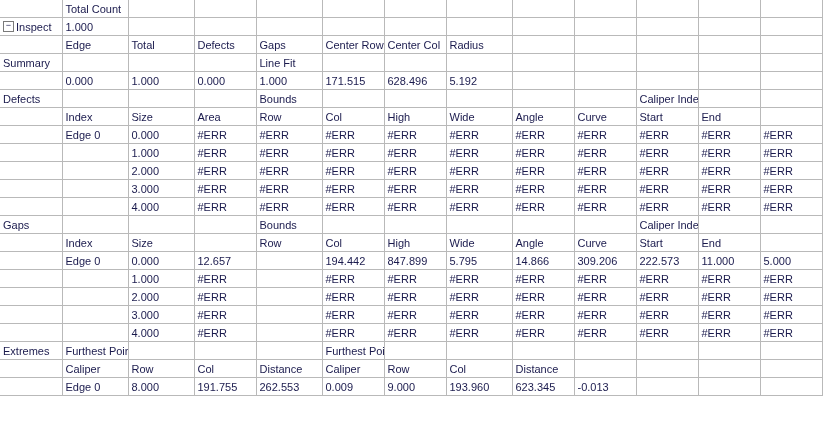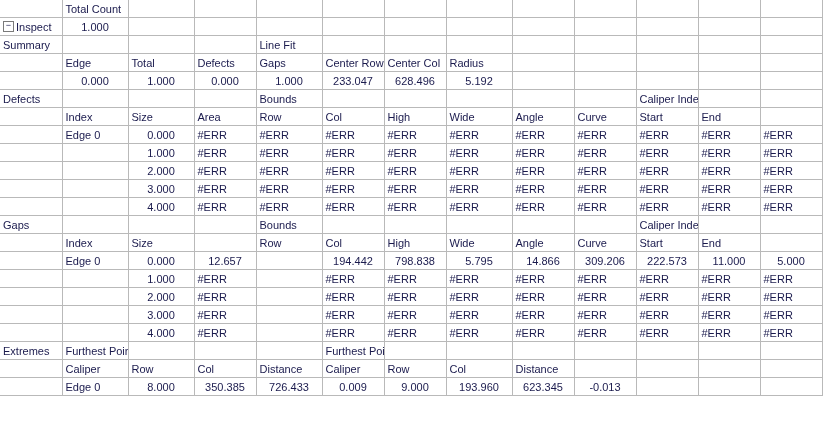--- a/index.html
+++ b/index.html
@@ -24,21 +24,21 @@
     border-right: 1px solid #b9b9b9;
     border-bottom: 1px solid #b9b9b9;
     height: 17px;
     padding: 0 3px;
     overflow: hidden;
     white-space: nowrap;
     color: #1a1a4d;
     font-size: 11px;
     vertical-align: middle;
   }
-  td.num { text-align: center; }
+  td.num { text-align: left; }
   td.txt { text-align: left; }
   .expander {
     display: inline-block;
     width: 9px;
     height: 9px;
     border: 1px solid #7a7a7a;
     background: #ffffff;
     position: relative;
     margin-right: 2px;
     vertical-align: middle;
@@ -103,56 +103,56 @@
         <td class="txt"><span></span></td>
         <td class="txt"><span></span></td>
         <td class="txt"><span></span></td>
         <td class="txt"><span></span></td>
         <td class="txt"><span></span></td>
         <td class="txt"><span></span></td>
         <td class="txt"><span></span></td>
         <td class="txt"><span></span></td>
       </tr>
       <tr>
-        <td class="txt"><span>Summary</span></td>
-        <td class="txt"><span></span></td>
-        <td class="txt"><span></span></td>
-        <td class="txt"><span></span></td>
-        <td class="txt"><span>Line Fit</span></td>
-        <td class="txt"><span></span></td>
-        <td class="txt"><span></span></td>
-        <td class="txt"><span></span></td>
-        <td class="txt"><span></span></td>
-        <td class="txt"><span></span></td>
-        <td class="txt"><span></span></td>
-        <td class="txt"><span></span></td>
-        <td class="txt"><span></span></td>
-      </tr>
-      <tr>
         <td class="txt"><span></span></td>
         <td class="txt"><span>Edge</span></td>
         <td class="txt"><span>Total</span></td>
         <td class="txt"><span>Defects</span></td>
         <td class="txt"><span>Gaps</span></td>
         <td class="txt"><span>Center Row</span></td>
         <td class="txt"><span>Center Col</span></td>
         <td class="txt"><span>Radius</span></td>
         <td class="txt"><span></span></td>
         <td class="txt"><span></span></td>
         <td class="txt"><span></span></td>
         <td class="txt"><span></span></td>
         <td class="txt"><span></span></td>
       </tr>
       <tr>
+        <td class="txt"><span>Summary</span></td>
+        <td class="txt"><span></span></td>
+        <td class="txt"><span></span></td>
+        <td class="txt"><span></span></td>
+        <td class="txt"><span>Line Fit</span></td>
+        <td class="txt"><span></span></td>
+        <td class="txt"><span></span></td>
+        <td class="txt"><span></span></td>
+        <td class="txt"><span></span></td>
+        <td class="txt"><span></span></td>
+        <td class="txt"><span></span></td>
+        <td class="txt"><span></span></td>
+        <td class="txt"><span></span></td>
+      </tr>
+      <tr>
         <td class="txt"><span></span></td>
         <td class="num"><span>0.000</span></td>
         <td class="num"><span>1.000</span></td>
         <td class="num"><span>0.000</span></td>
         <td class="num"><span>1.000</span></td>
-        <td class="num"><span>233.047</span></td>
+        <td class="num"><span>171.515</span></td>
         <td class="num"><span>628.496</span></td>
         <td class="num"><span>5.192</span></td>
         <td class="txt"><span></span></td>
         <td class="txt"><span></span></td>
         <td class="txt"><span></span></td>
         <td class="txt"><span></span></td>
         <td class="txt"><span></span></td>
       </tr>
       <tr>
         <td class="txt"><span>Defects</span></td>
@@ -289,21 +289,21 @@
         <td class="txt"><span>End</span></td>
         <td class="txt"><span></span></td>
       </tr>
       <tr>
         <td class="txt"><span></span></td>
         <td class="txt"><span>Edge 0</span></td>
         <td class="num"><span>0.000</span></td>
         <td class="num"><span>12.657</span></td>
         <td class="txt"><span></span></td>
         <td class="num"><span>194.442</span></td>
-        <td class="num"><span>798.838</span></td>
+        <td class="num"><span>847.899</span></td>
         <td class="num"><span>5.795</span></td>
         <td class="num"><span>14.866</span></td>
         <td class="num"><span>309.206</span></td>
         <td class="num"><span>222.573</span></td>
         <td class="num"><span>11.000</span></td>
         <td class="num"><span>5.000</span></td>
       </tr>
       <tr>
         <td class="txt"><span></span></td>
         <td class="txt"><span></span></td>
@@ -391,22 +391,22 @@
         <td class="txt"><span>Distance</span></td>
         <td class="txt"><span></span></td>
         <td class="txt"><span></span></td>
         <td class="txt"><span></span></td>
         <td class="txt"><span></span></td>
       </tr>
       <tr>
         <td class="txt"><span></span></td>
         <td class="txt"><span>Edge 0</span></td>
         <td class="num"><span>8.000</span></td>
-        <td class="num"><span>350.385</span></td>
-        <td class="num"><span>726.433</span></td>
+        <td class="num"><span>191.755</span></td>
+        <td class="num"><span>262.553</span></td>
         <td class="num"><span>0.009</span></td>
         <td class="num"><span>9.000</span></td>
         <td class="num"><span>193.960</span></td>
         <td class="num"><span>623.345</span></td>
         <td class="num"><span>-0.013</span></td>
         <td class="txt"><span></span></td>
         <td class="txt"><span></span></td>
         <td class="txt"><span></span></td>
       </tr>
     </tbody>

